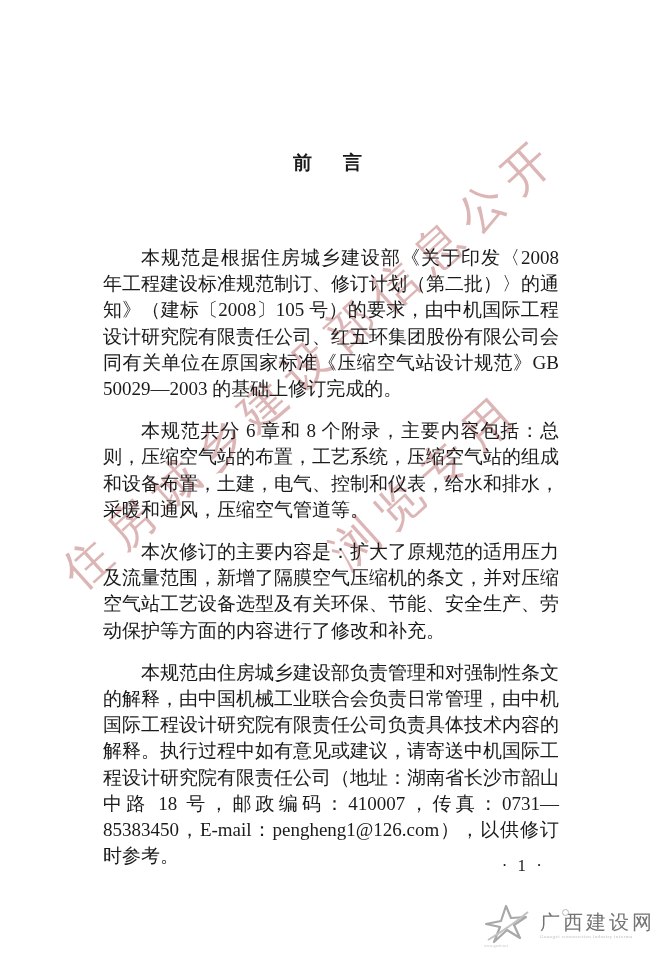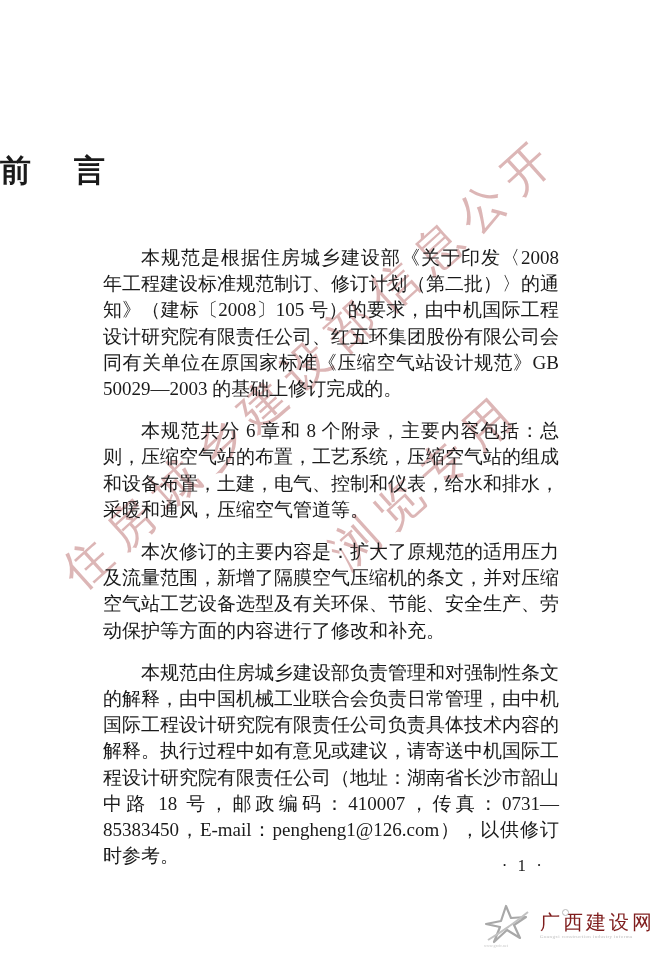--- a/index.html
+++ b/index.html
@@ -23,24 +23,24 @@
     white-space:nowrap;
     opacity:.55;
     transform-origin:left center;
   }
   .wm1{left:70px;top:548px;transform:rotate(-42deg);}
   .wm2{left:338px;top:528px;transform:rotate(-42deg);}
   
   .doc-title{
     position:absolute;z-index:2;
     top:150px;left:0;width:100%;
-    text-align:left;
+    text-align:center;
     font-family:"Liberation Sans","DejaVu Sans",sans-serif;
     font-weight:bold;
-    font-size:31px;
+    font-size:19px;
     letter-spacing:6px;
   }
   .content{
     position:absolute;z-index:2;
     top:229px;left:87px;width:488px;
     font-size:19px;
     line-height:26.2px;
     text-align:justify;
   }
   .content p{margin:16px;text-indent:2em;}
@@ -111,18 +111,18 @@
   <div class="site-logo">
     <div class="logo-star">
       <svg width="50" height="42" viewBox="0 0 50 42">
         <path d="M24 2 L29 14 L44 13 L32 21 L38 34 L25 26 L12 38 L18 23 L4 20 L19 17 Z" fill="none" stroke="#a8a8a8" stroke-width="2.2" stroke-linejoin="round"></path>
         <path d="M6 36 C16 30, 34 18, 46 8" fill="none" stroke="#c2c2c2" stroke-width="2"></path>
       </svg>
       <span class="logo-star-caption">www.gxcic.net</span>
     </div>
     <div class="logo-dot"></div>
     <div class="logo-texts">
-      <span class="logo-cn" style="color: #7f1d1d;">广西建设网</span>
+      <span class="logo-cn" style="color: #737373;">广西建设网</span>
       <span class="logo-tagline">Guangxi construction industry information Net</span>
     </div>
   </div>
 
 </div>
 
 </body></html>

